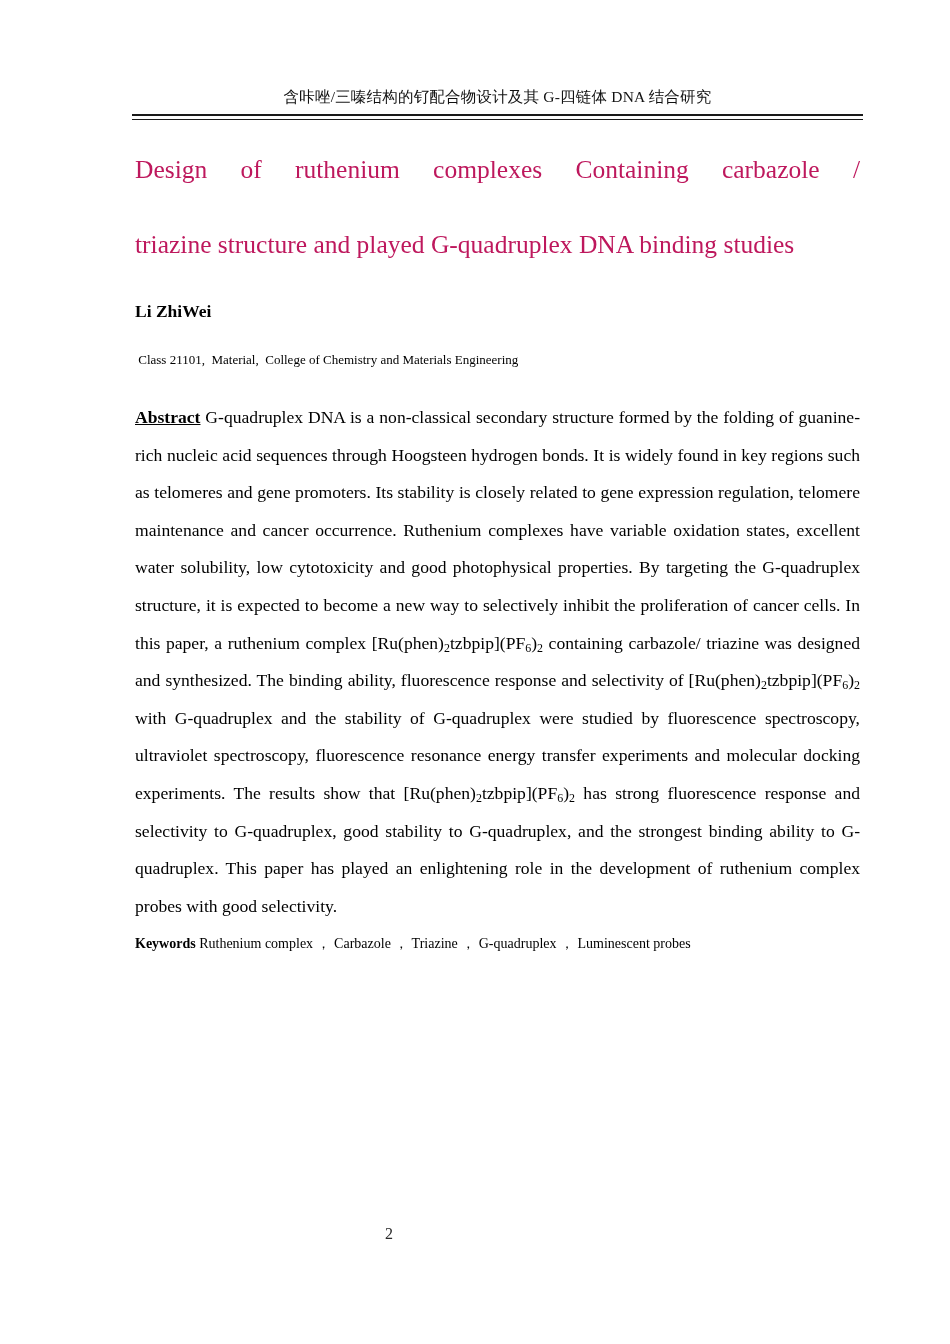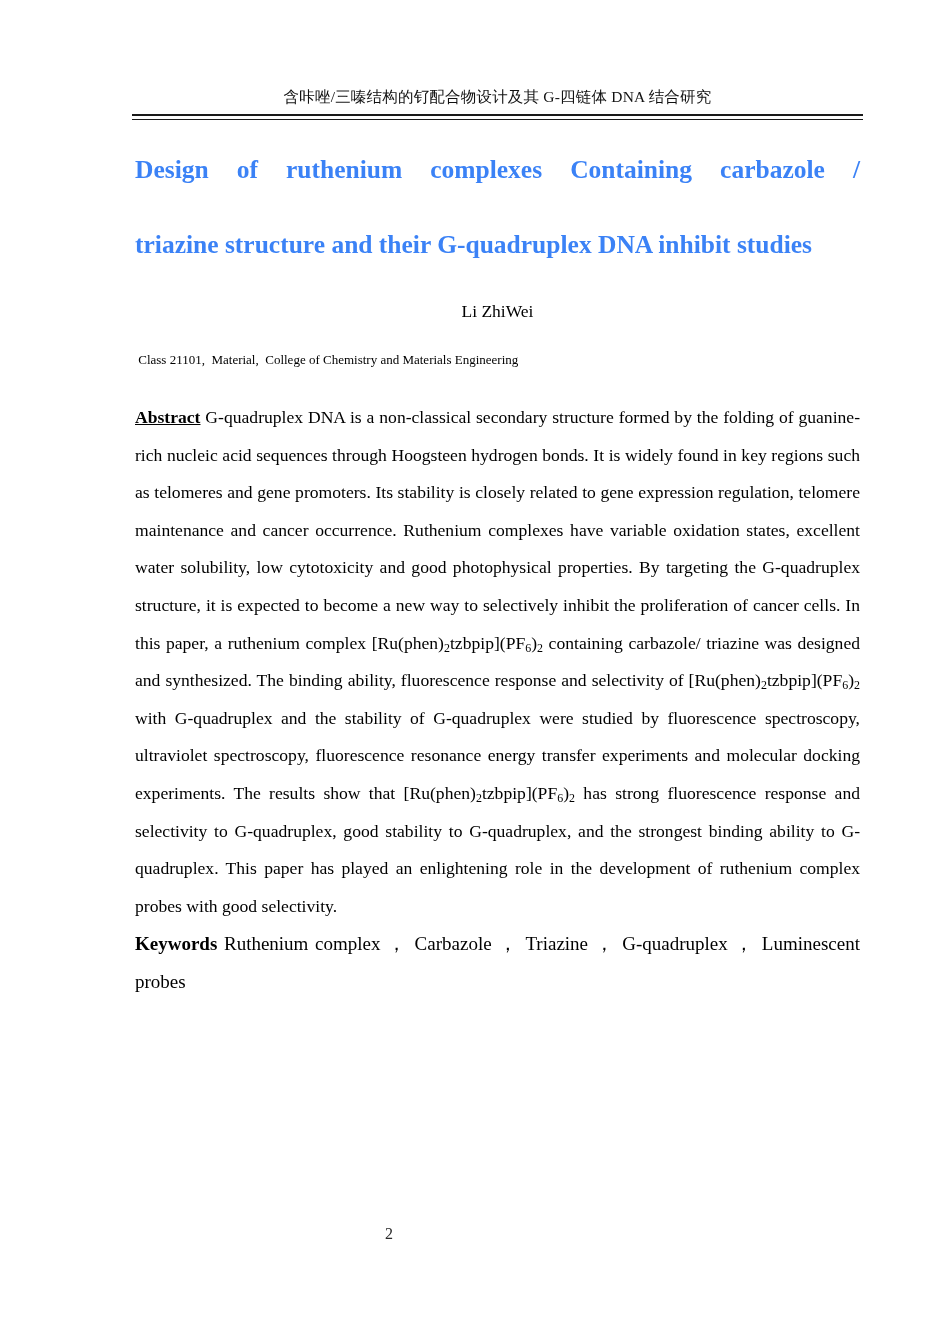--- a/index.html
+++ b/index.html
@@ -64,32 +64,33 @@
     top: 132px;
     width: 725px;
   }
 
   .doc-title {
     font-size: 25.5px;
     line-height: 75px;
     text-align: justify;
     text-align-last: justify;
     margin: 0;
-    font-weight: bold;
-    color: #3b82f6;
+    font-weight: normal;
+    color: #be185d;
   }
   .doc-title .line2 {
     text-align-last: left;
   }
 
   .author {
     font-size: 17.5px;
     line-height: 24px;
     margin: 17px 0 0 0;
-    text-align: center;
+    text-align: left;
+    font-weight: bold;
   }
 
   .affiliation {
     font-size: 13px;
     line-height: 26px;
     margin: 24px 0 0 0;
     text-align: left;
     white-space: pre;
   }
 
@@ -100,21 +101,21 @@
     text-justify: inter-word;
     margin: 26px 0 0 0;
     text-indent: 0;
   }
   .abstract-label {
     font-weight: bold;
     text-decoration: underline;
   }
 
   .keywords {
-    font-size: 19px;
+    font-size: 14px;
     line-height: 37.6px;
     text-align: justify;
     text-justify: inter-word;
     margin: 0;
   }
   .keywords-label {
     font-weight: bold;
   }
 
   
@@ -146,21 +147,21 @@
   <div class="page-header">
     <span class="page-header-text">含咔唑/三嗪结构的钌配合物设计及其 G-四链体 DNA 结合研究</span>
   </div>
   <div class="header-rule"></div>
   <div class="header-rule-thin"></div>
 
   <div class="content">
 
     <h1 class="doc-title">
       <span style="display:block; text-align:justify; text-align-last:justify;">Design of ruthenium complexes Containing carbazole /</span>
-      <span class="line2" style="display:block;">triazine structure and their G-quadruplex DNA inhibit studies</span>
+      <span class="line2" style="display:block;">triazine structure and played G-quadruplex DNA binding studies</span>
     </h1>
 
     <p class="author">Li ZhiWei</p>
 
     <p class="affiliation"> Class 21101,  Material,  College of Chemistry and Materials Engineering</p>
 
     <p class="abstract">
       <span class="abstract-label">Abstract</span><span>  G-quadruplex DNA is a non-classical secondary structure formed by the folding of guanine-rich nucleic acid sequences through Hoogsteen hydrogen bonds. It is widely found in key regions such as telomeres and gene promoters. Its stability is closely related to gene expression regulation,  telomere maintenance and cancer occurrence. Ruthenium complexes have variable oxidation states,  excellent water solubility,  low cytotoxicity and good photophysical properties. By targeting the G-quadruplex structure,  it is expected to become a new way to selectively inhibit the proliferation of cancer cells. In this paper,  a ruthenium complex </span><span class="formula"><span>[Ru(phen)</span><span class="sub">2</span><span>tzbpip](PF</span><span class="sub">6</span><span>)</span><span class="sub">2</span></span><span> containing carbazole/ triazine was designed and synthesized. The binding ability,  fluorescence response and selectivity of </span><span class="formula"><span>[Ru(phen)</span><span class="sub">2</span><span>tzbpip](PF</span><span class="sub">6</span><span>)</span><span class="sub">2</span></span><span> with G-quadruplex and the stability of G-quadruplex were studied by fluorescence spectroscopy,  ultraviolet spectroscopy,  fluorescence resonance energy transfer experiments and molecular docking experiments. The results show that </span><span class="formula"><span>[Ru(phen)</span><span class="sub">2</span><span>tzbpip](PF</span><span class="sub">6</span><span>)</span><span class="sub">2</span></span><span> has strong fluorescence response and selectivity to G-quadruplex,  good stability to G-quadruplex,  and the strongest binding ability to G-quadruplex. This paper has played an enlightening role in the development of ruthenium complex probes with good selectivity.</span>
     </p>
 

